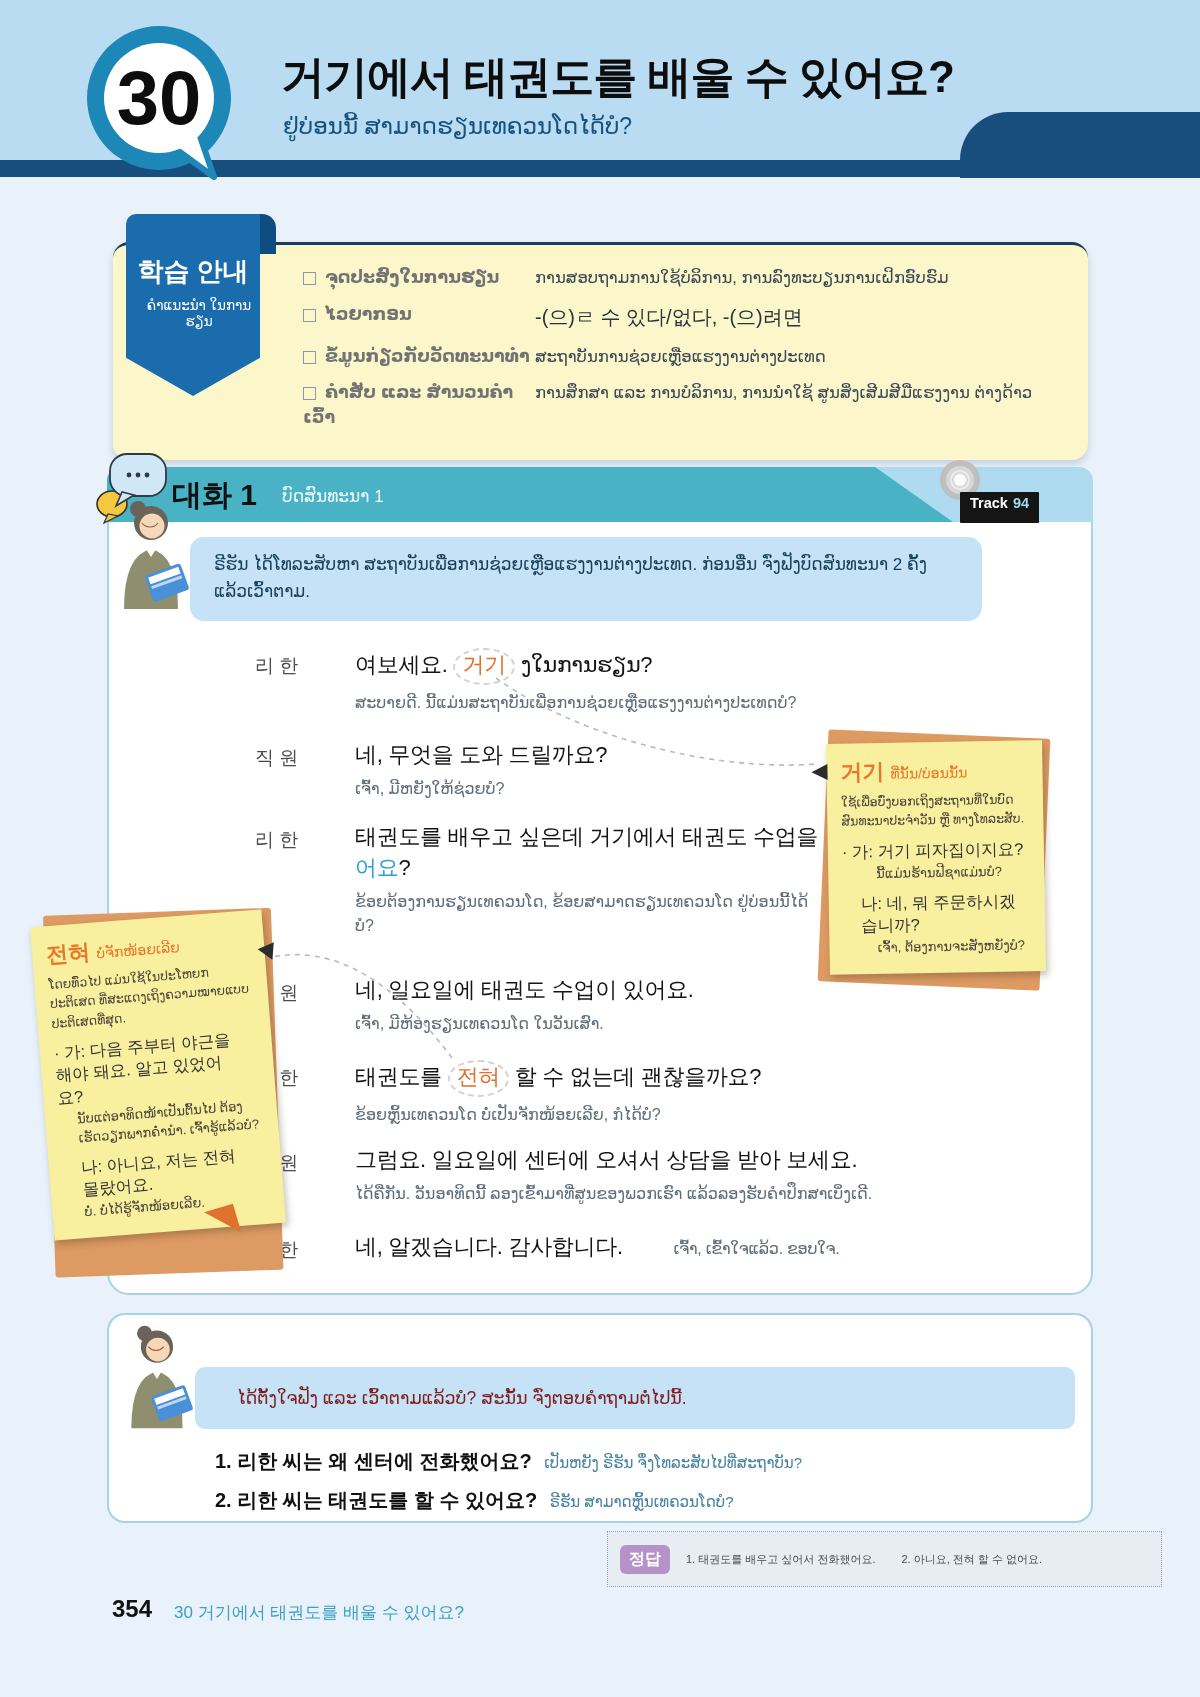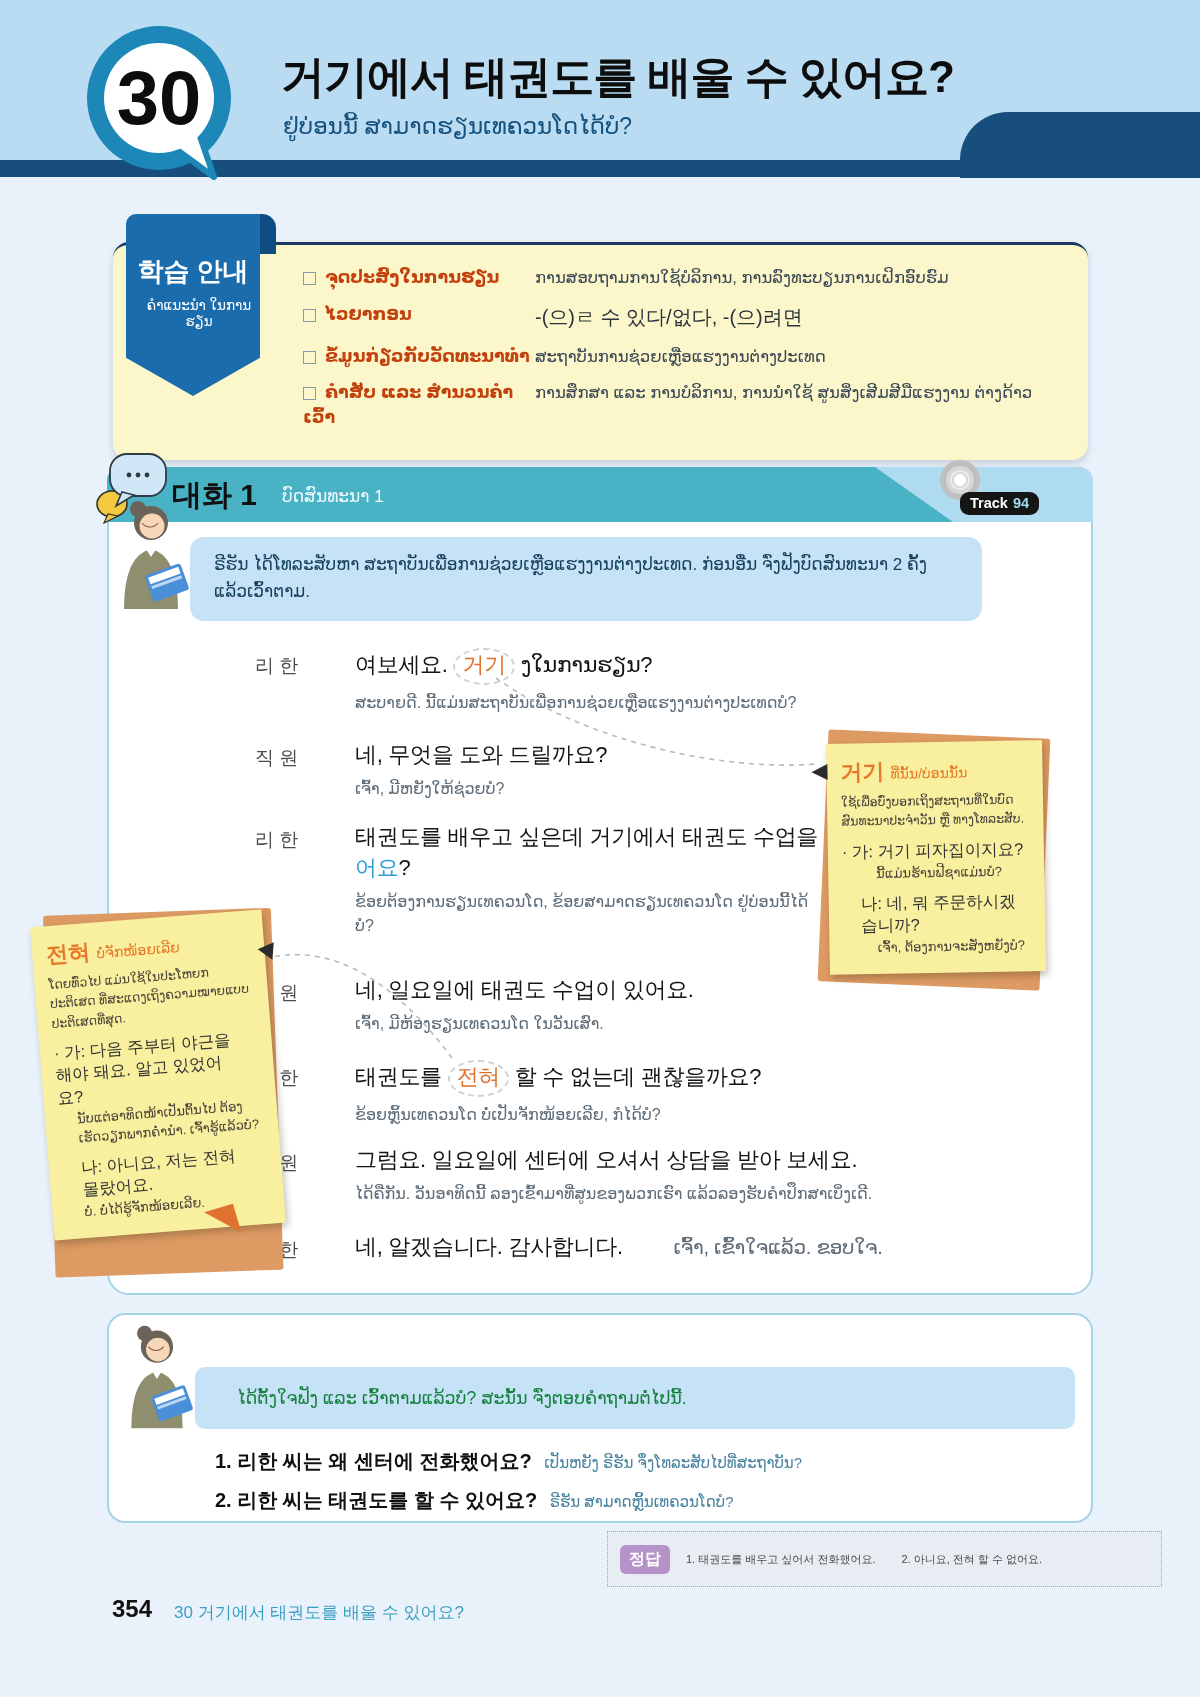--- a/index.html
+++ b/index.html
@@ -14,44 +14,44 @@
   .page-title { position:absolute; left:281px; top:48px; font-size:44px; font-weight:800; color:#0d0d0d; letter-spacing:-1px; }
   .page-subtitle { position:absolute; left:283px; top:113px; font-size:23px; color:#16527e; }
 
   
   .guide-box { position:absolute; left:113px; top:242px; width:975px; min-height:198px; background:#fcf7cb; border-radius:16px; border-top:3px solid #1b3a63; box-shadow:0 4px 7px rgba(40,60,90,.18); padding:20px 30px 20px 190px; }
   .ribbon-fold { position:absolute; left:240px; top:214px; width:36px; height:40px; background:#0e4d82; border-radius:0 14px 0 0; }
   .ribbon { position:absolute; left:126px; top:214px; width:134px; height:182px; background:#1a6cac; clip-path:polygon(0 0,100% 0,100% 79%,50% 100%,0 79%); border-radius:10px 0 0 0; text-align:center; color:#fff; padding-top:40px; }
   .ribbon-ko { font-size:26px; font-weight:800; }
   .ribbon-lo { font-size:13.5px; margin-top:8px;margin-left:12px; }
   .guide-row { display:flex; margin-bottom:11px; align-items:flex-start; }
-  .guide-label { width:232px; flex:none; color:#c2410c; font-weight:700; font-size:17.5px; line-height:1.4; }
+  .guide-label { width:232px; flex:none; color:#737373; font-weight:700; font-size:17.5px; line-height:1.4; }
   .checkbox { display:inline-block; width:13px; height:13px; border:1.5px solid #8a99a8; margin-right:9px; position:relative; top:2px; background:transparent; }
   .guide-value { flex:1; color:#3a4754; font-size:16.5px; line-height:1.55; }
   .guide-value.korean { font-size:20px; color:#2b343d; }
 
   
   .dialog-panel { position:absolute; left:107px; top:467px; width:986px; height:828px; background:#fff; border:2px solid #a5d3e8; border-radius:16px 16px 22px 22px; }
   .dialog-banner { position:absolute; left:107px; top:467px; width:986px; height:55px; background:#aedbf0; border-radius:14px 14px 0 0; overflow:hidden; }
   .banner-teal { position:absolute; left:0; top:0; width:846px; height:55px; background:#49b2c4; clip-path:polygon(0 0,768px 0,846px 100%,0 100%); }
   .banner-title { position:absolute; left:172px; top:475px; font-size:30px; font-weight:800; color:#111; }
   .banner-sub { position:absolute; left:282px; top:486px; font-size:17px; color:#f2fbff; }
   .bubbles-icon { position:absolute; left:94px; top:448px; }
   .cd-icon { position:absolute; left:938px; top:458px; }
-  .track-badge { position:absolute; left:960px; top:492px; background:#151515; color:#fff; border-radius:9px; padding:3px 10px 4px; font-size:14.5px; font-weight:700; }
+  .track-badge { position:absolute; left:960px; top:492px; background:#151515; color:#fff; border-radius:1px; padding:3px 10px 12px; font-size:14.5px; font-weight:700; }
   .track-badge .num { color:#9fdcf1; margin-left:5px; }
 
   .teacher1 { position:absolute; left:108px; top:497px; }
   .speech-box { position:absolute; left:190px; top:537px; width:792px; min-height:84px; background:#c5e2f6; border-radius:14px; padding:14px 24px; font-size:17px; line-height:1.6; color:#17405c; }
 
   .dline { position:absolute; left:255px; display:flex; }
   .dline .speaker { width:72px; flex:none; margin-right:28px; font-size:19px; color:#4c4c4c; padding-top:5px; }
   .dline .ko { font-size:22px; color:#141414; line-height:1.4; letter-spacing:-0.3px; }
   .dline .lo { font-size:16px; color:#5e6d79; margin-top:6px; line-height:1.5; }
-  .dline .lo-inline { font-size:20px; color:#5e6d79;padding-left:45px; }
+  .dline .lo-inline { font-size:16px; color:#5e6d79;padding-left:45px; }
   .hl-orange { color:#e1702b; }
   .hl-blue { color:#2e9fd9; }
   .circled { display:inline-block; border:2px dashed #d2d2d2; border-radius:50%; padding:0 7px 2px; }
 
   
   .connectors { position:absolute; left:0; top:0; width:1200px; height:1697px; pointer-events:none; }
 
   
   .note { position:absolute; }
   .note .backing { position:absolute; background:#dd9a63; border-radius:3px; }
@@ -69,21 +69,21 @@
   .arrow-right-note { position:absolute; left:-15px; top:20px; width:0; height:0; border-top:8px solid transparent; border-bottom:8px solid transparent; border-right:16px solid #2b2b2b; }
   .note-left { left:42px; top:918px; width:232px; transform:rotate(-4deg); }
   .note-left .backing { left:6px; top:-6px; width:228px; height:362px; transform:rotate(2deg); }
   .note-left .paper { transform:rotate(-0.5deg); }
   .arrow-left-note { position:absolute; right:-14px; top:32px; width:0; height:0; border-left:9px solid transparent; border-right:9px solid transparent; border-bottom:15px solid #2b2b2b; transform:rotate(40deg); }
   .corner-fold { position:absolute; right:48px; bottom:-10px; width:0; height:0; border-left:30px solid transparent; border-top:30px solid #e0722f; transform:rotate(-12deg); }
 
   
   .quest-panel { position:absolute; left:107px; top:1313px; width:986px; height:210px; background:#fff; border:2px solid #a5d3e8; border-radius:18px; }
   .teacher2 { position:absolute; left:116px; top:1322px; }
-  .quest-bar { position:absolute; left:195px; top:1367px; width:880px; height:62px; background:#c5e2f6; border-radius:10px; font-size:17.5px; color:#15803d; line-height:62px; padding-left:42px; }
+  .quest-bar { position:absolute; left:195px; top:1367px; width:880px; height:62px; background:#c5e2f6; border-radius:10px; font-size:17.5px; color:#7f1d1d; line-height:62px; padding-left:42px; }
   .question { position:absolute; left:215px; }
   .q-ko { font-size:20px; font-weight:700; color:#101010; }
   .q-lo { font-size:15px; color:#4783a0; margin-left:8px; }
 
   
   .answer-box { position:absolute; left:607px; top:1531px; width:555px; height:56px; background:#e7edf3; border:1.5px dotted #9aa4ad; display:flex; align-items:center; }
   .answer-badge { background:#b592c7; color:#fff; font-size:16px; font-weight:700; border-radius:6px; padding:4px 9px; margin-left:12px; flex:none; }
   .answer-text { font-size:11px; color:#4b4b4b; margin-left:16px; }
   .answer-text .a2 { margin-left:26px; }
 

